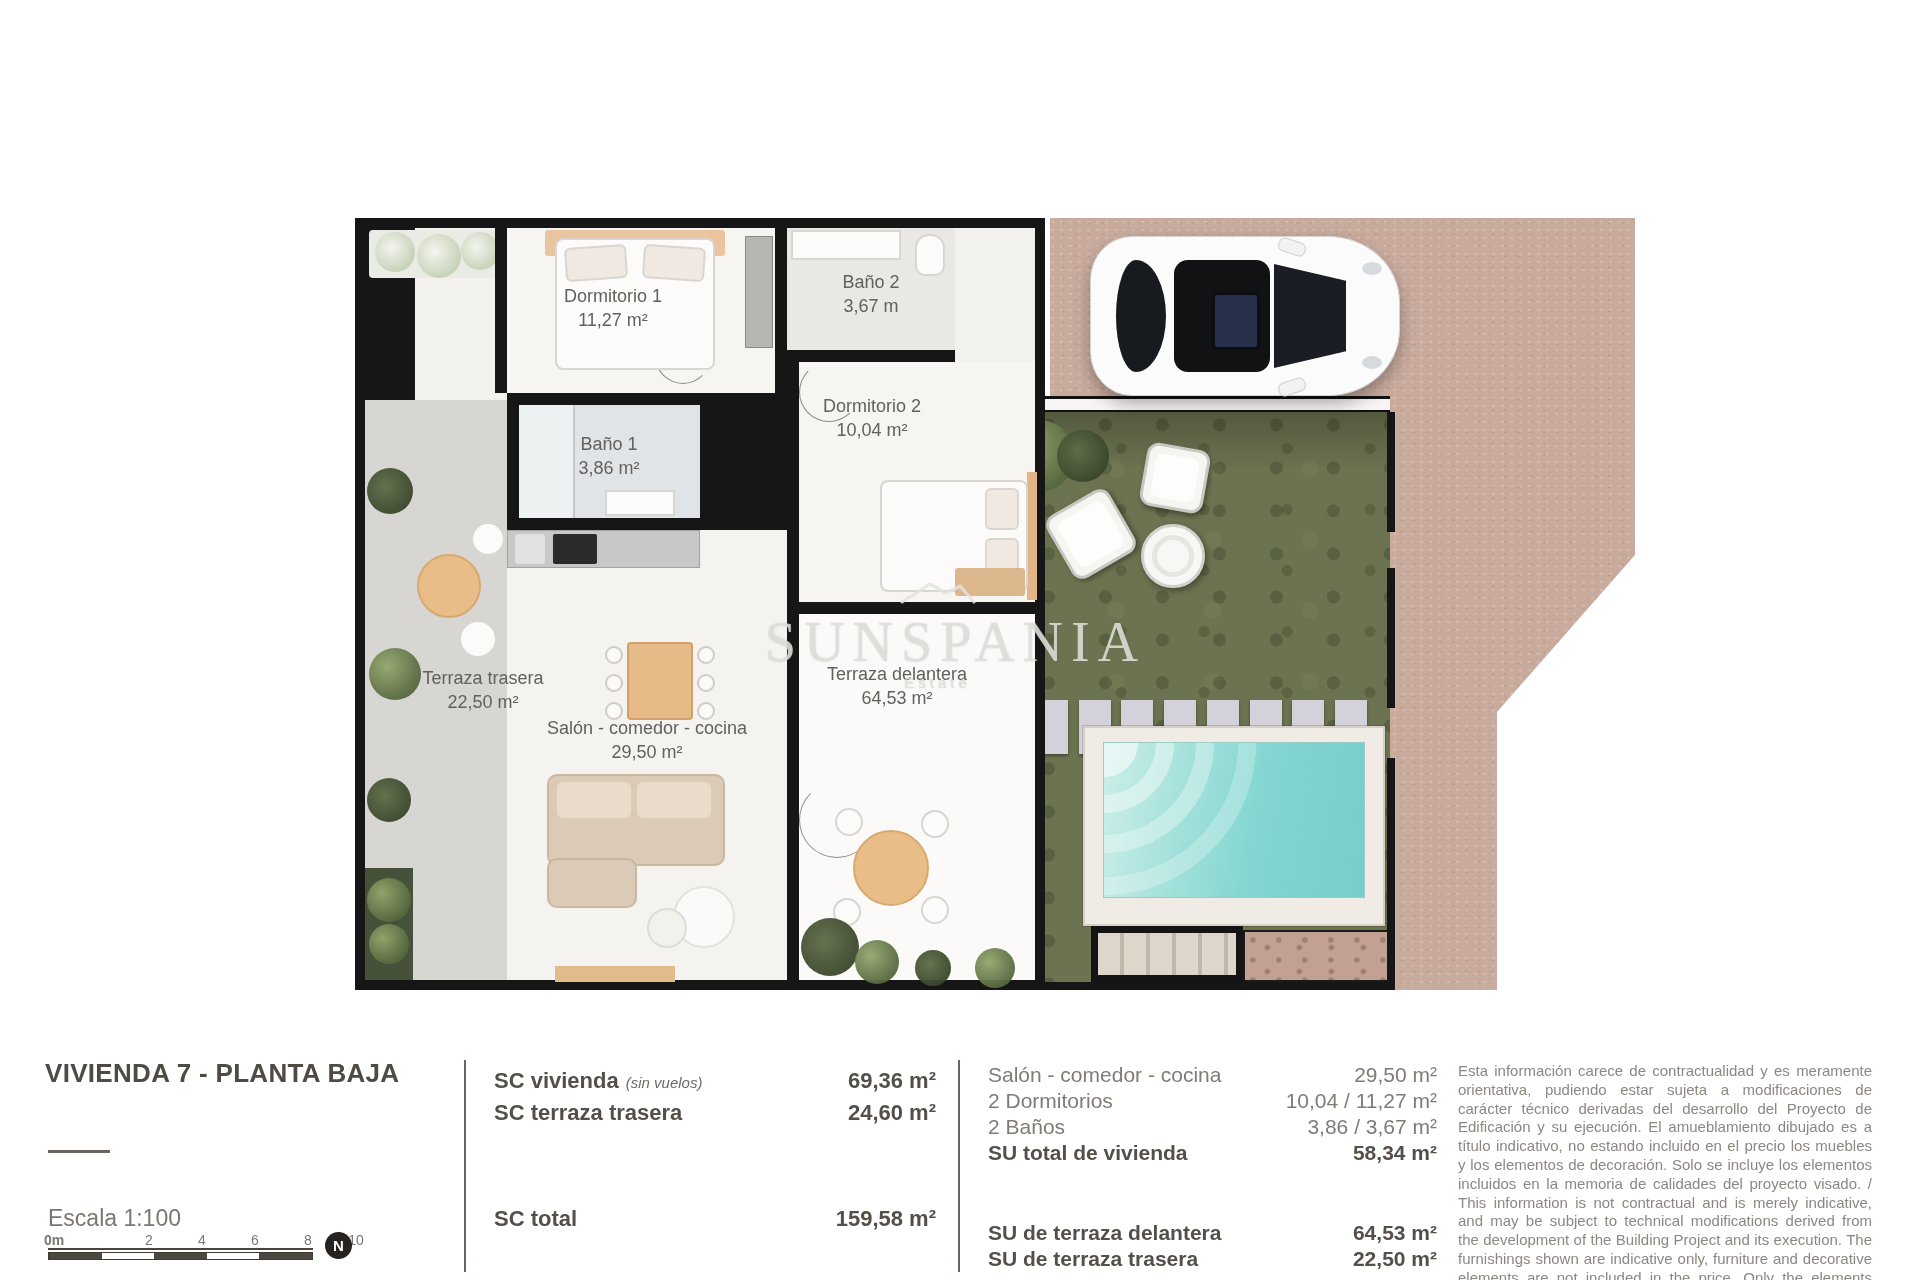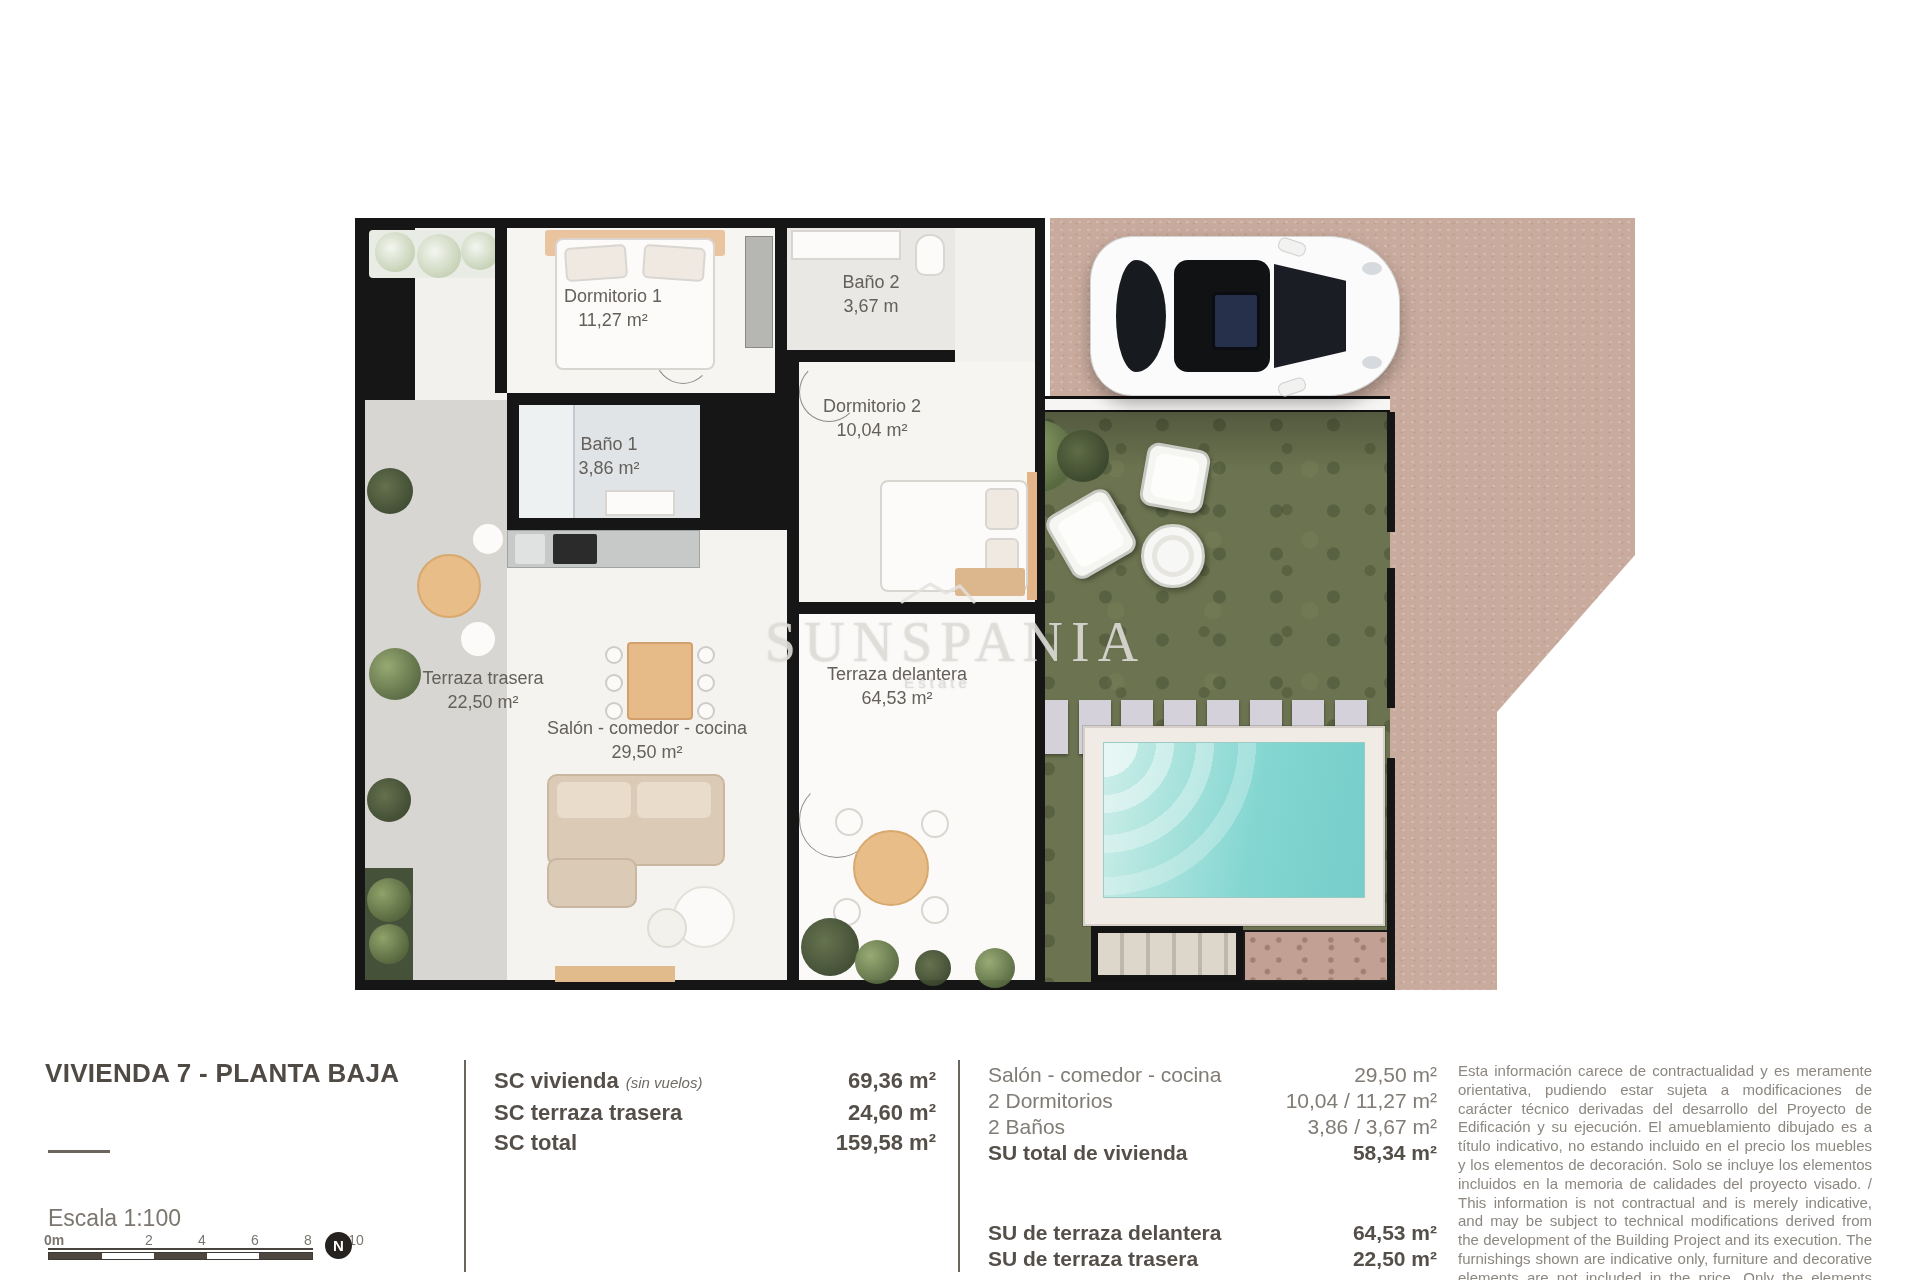--- a/index.html
+++ b/index.html
@@ -90,21 +90,21 @@
   .barsegs div{width:53px;height:100%;}
   .seg-d{background:#4e4740;} .seg-l{background:#ffffff;}
   .compass{position:absolute;left:325px;top:1232px;width:27px;height:27px;border-radius:50%;background:#262220;
            color:#fff;font-size:15px;font-weight:700;display:flex;align-items:center;justify-content:center;}
   .vdiv{position:absolute;width:2px;height:212px;top:1060px;background:#6b655e;}
   .cols{position:absolute;}
   .row{display:flex;justify-content:space-between;align-items:baseline;}
   .c2{left:494px;top:1066px;width:442px;font-size:22px;font-weight:700;color:#554f49;}
   .c2 .row{line-height:30px;}
   .note{font-size:15px;font-style:italic;font-weight:400;color:#6f6a64;margin-left:7px;}
-  .c2 .total{}
+  .c2 .total{margin-top:76px;}
   .c3{left:988px;top:1062px;width:449px;font-size:21px;color:#807b75;}
   .c3 .row{line-height:26px;}
   .c3 .bold{font-weight:700;color:#554f49;}
   .c3 .gap{margin-top:54px;}
   .disclaimer{position:absolute;left:1458px;top:1062px;width:414px;font-size:15px;line-height:18.8px;
               color:#8c8781;text-align:justify;}
 </style>
 </head>
 <body>
 

